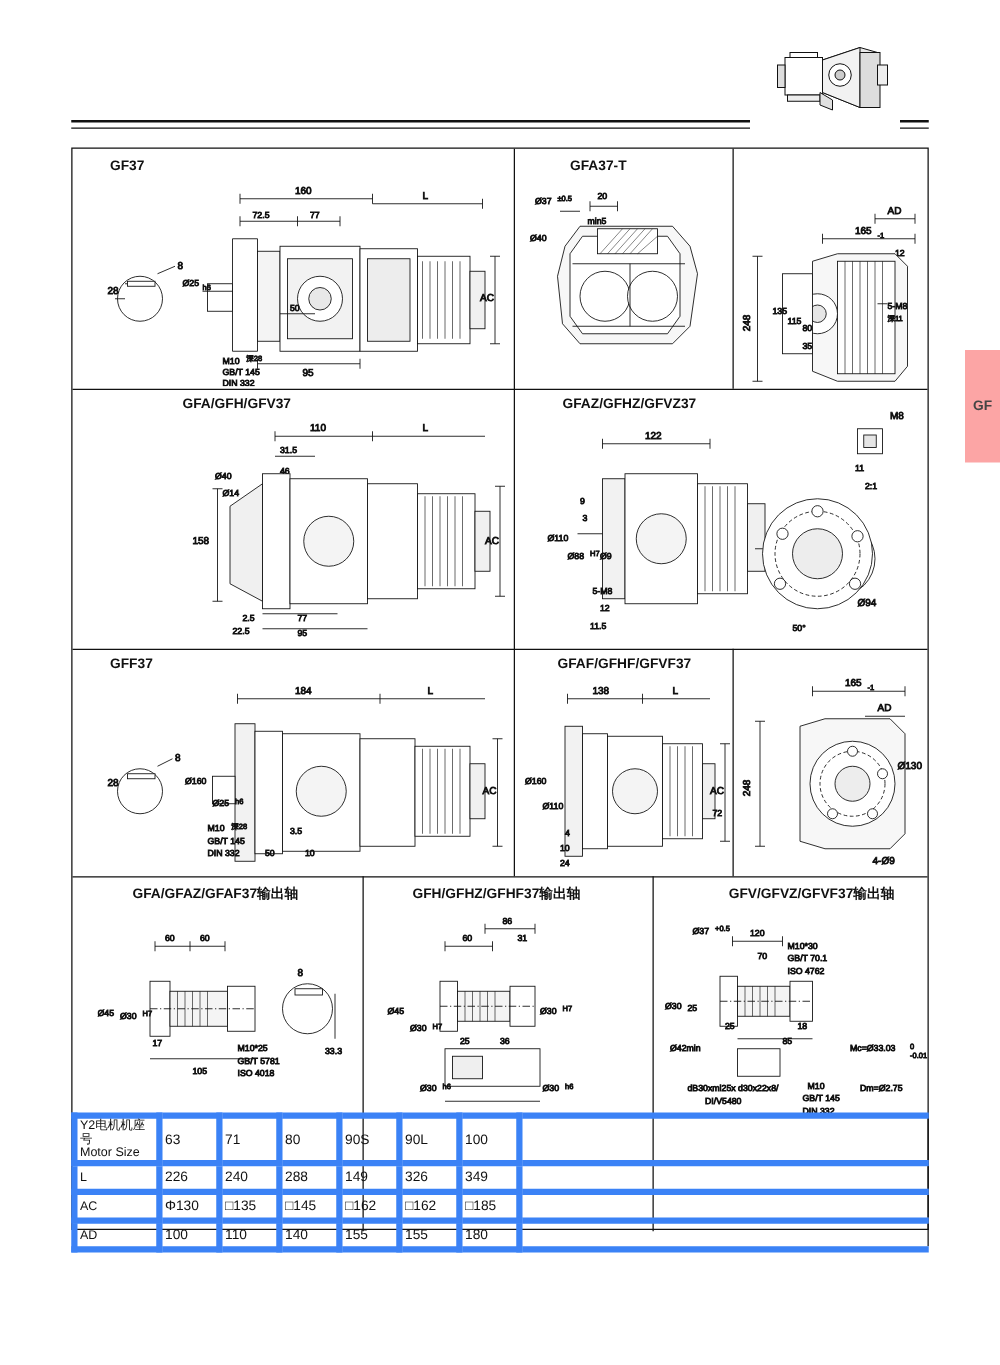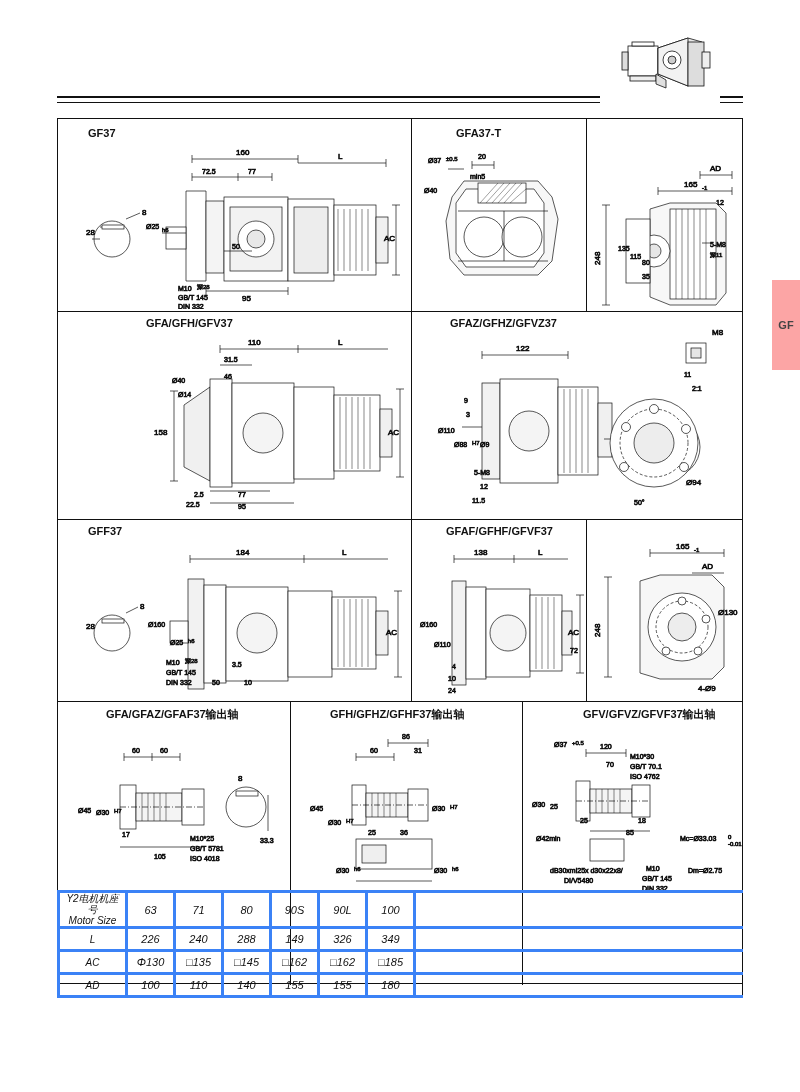--- a/index.html
+++ b/index.html
@@ -30,21 +30,21 @@
   .frame { position:absolute; left:57px; top:118px; width:686px; height:866px; border:1px solid #111; }
   .hline { position:absolute; left:0; width:100%; border-top:1px solid #111; }
   .vline { position:absolute; top:0; border-left:1px solid #111; }
 
   .panel-title {
     position:absolute; font-size:11px; color:#111; white-space:nowrap;font-weight:bold;
   }
 
   
   .spec-table { position:absolute; left:57px; top:890px; width:686px; border-collapse:collapse; }
-  .spec-table td { border:3px solid #3b82f6; font-size:11px; text-align:center; height:23px; padding:0 2px;font-style:italic; }
+  .spec-table td { border:5px solid #3b82f6; font-size:11px; height:23px; padding:0 2px; }
   .spec-table td.lbl { width:68px; font-size:10px; line-height:11px; }
   .spec-table td.col { width:48px; }
   .spec-table td.rest { border-right:1px solid #111; }
 
   .footer { position:absolute; left:0; right:0; top:1045px; text-align:center; font-size:12px; color:#111; }
   .footer .url { letter-spacing:0.5px; }
 
   
   .dw { position:absolute; }
   svg { display:block; }

